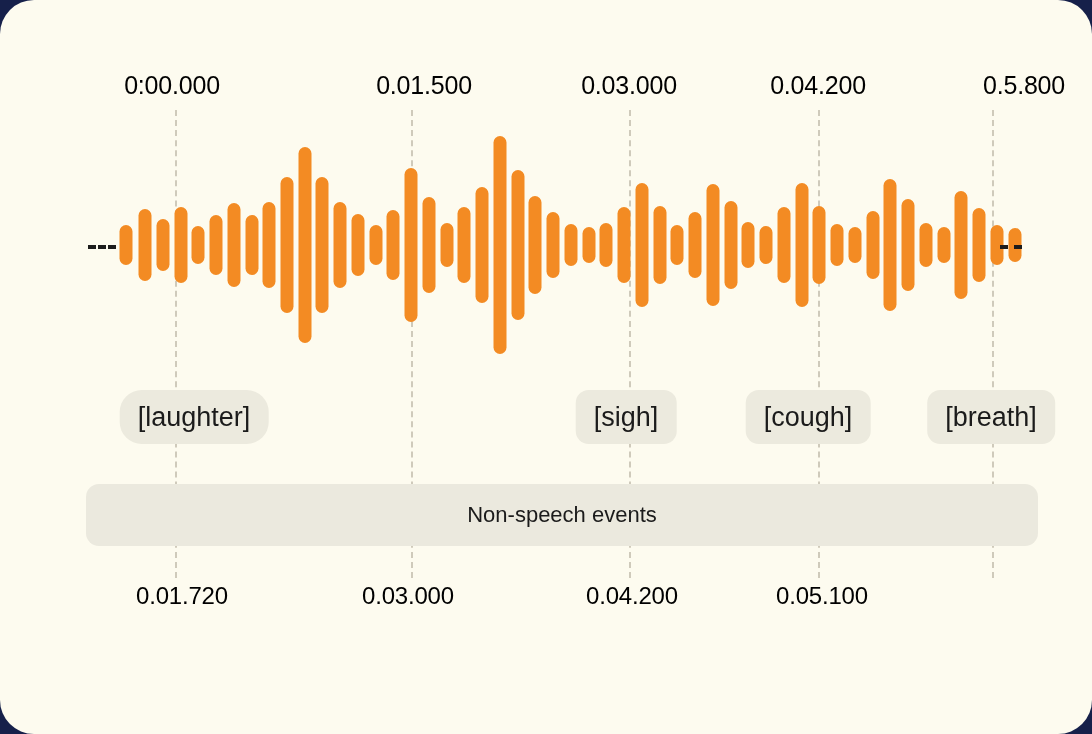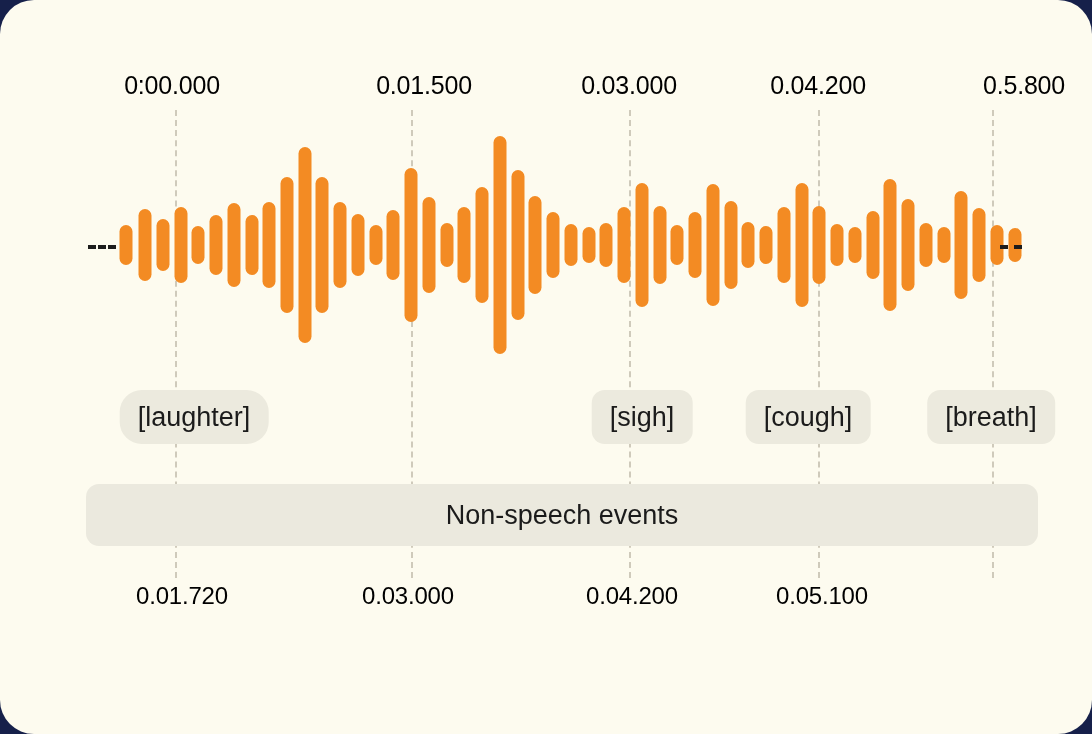--- a/index.html
+++ b/index.html
@@ -97,21 +97,21 @@
     top: 484px;
     width: 952px;
     height: 62px;
     background: #ebe9de;
     border-radius: 13px;
     display: flex;
     align-items: center;
     justify-content: center;
   }
   #track-label {
-    font-size: 27px;
+    font-size: 22px;
     color: #1b1b1b;
     font-family: "Liberation Sans", sans-serif;
   }
 </style>
 </head>
 <body>
 
 <div id="card">
 
   <div id="guidelines">
@@ -181,21 +181,21 @@
       <div class="wbar" style="left: 843.31px; top: 125px; width: 13px; height: 108px; background: rgb(243, 139, 35);"></div>
       <div class="wbar" style="left: 861.055px; top: 125px; width: 13px; height: 74px; background: rgb(243, 139, 35);"></div>
       <div class="wbar" style="left: 878.8px; top: 125px; width: 13px; height: 40px; background: rgb(243, 139, 35);"></div>
       <div class="wbar" style="left: 896.545px; top: 125px; width: 13px; height: 34px; background: rgb(243, 139, 35);"></div>
     </div>
   <div class="axis-dash left"></div>
   <div class="axis-dash right"></div>
 
   <div id="event-chips">
       <div class="chip" style="left: 194px; border-radius: 22px;">[laughter]</div>
-      <div class="chip" style="left: 642px;">[sigh]</div>
+      <div class="chip" style="left: 626px;">[sigh]</div>
       <div class="chip" style="left: 808px;">[cough]</div>
       <div class="chip" style="left: 991px;">[breath]</div>
     </div>
 
   <div id="track">
     <span id="track-label">Non-speech events</span>
   </div>
 
   <div id="bottom-ticks">
       <div class="tick-label bottom" style="left: 182px;">0.01.720</div>

